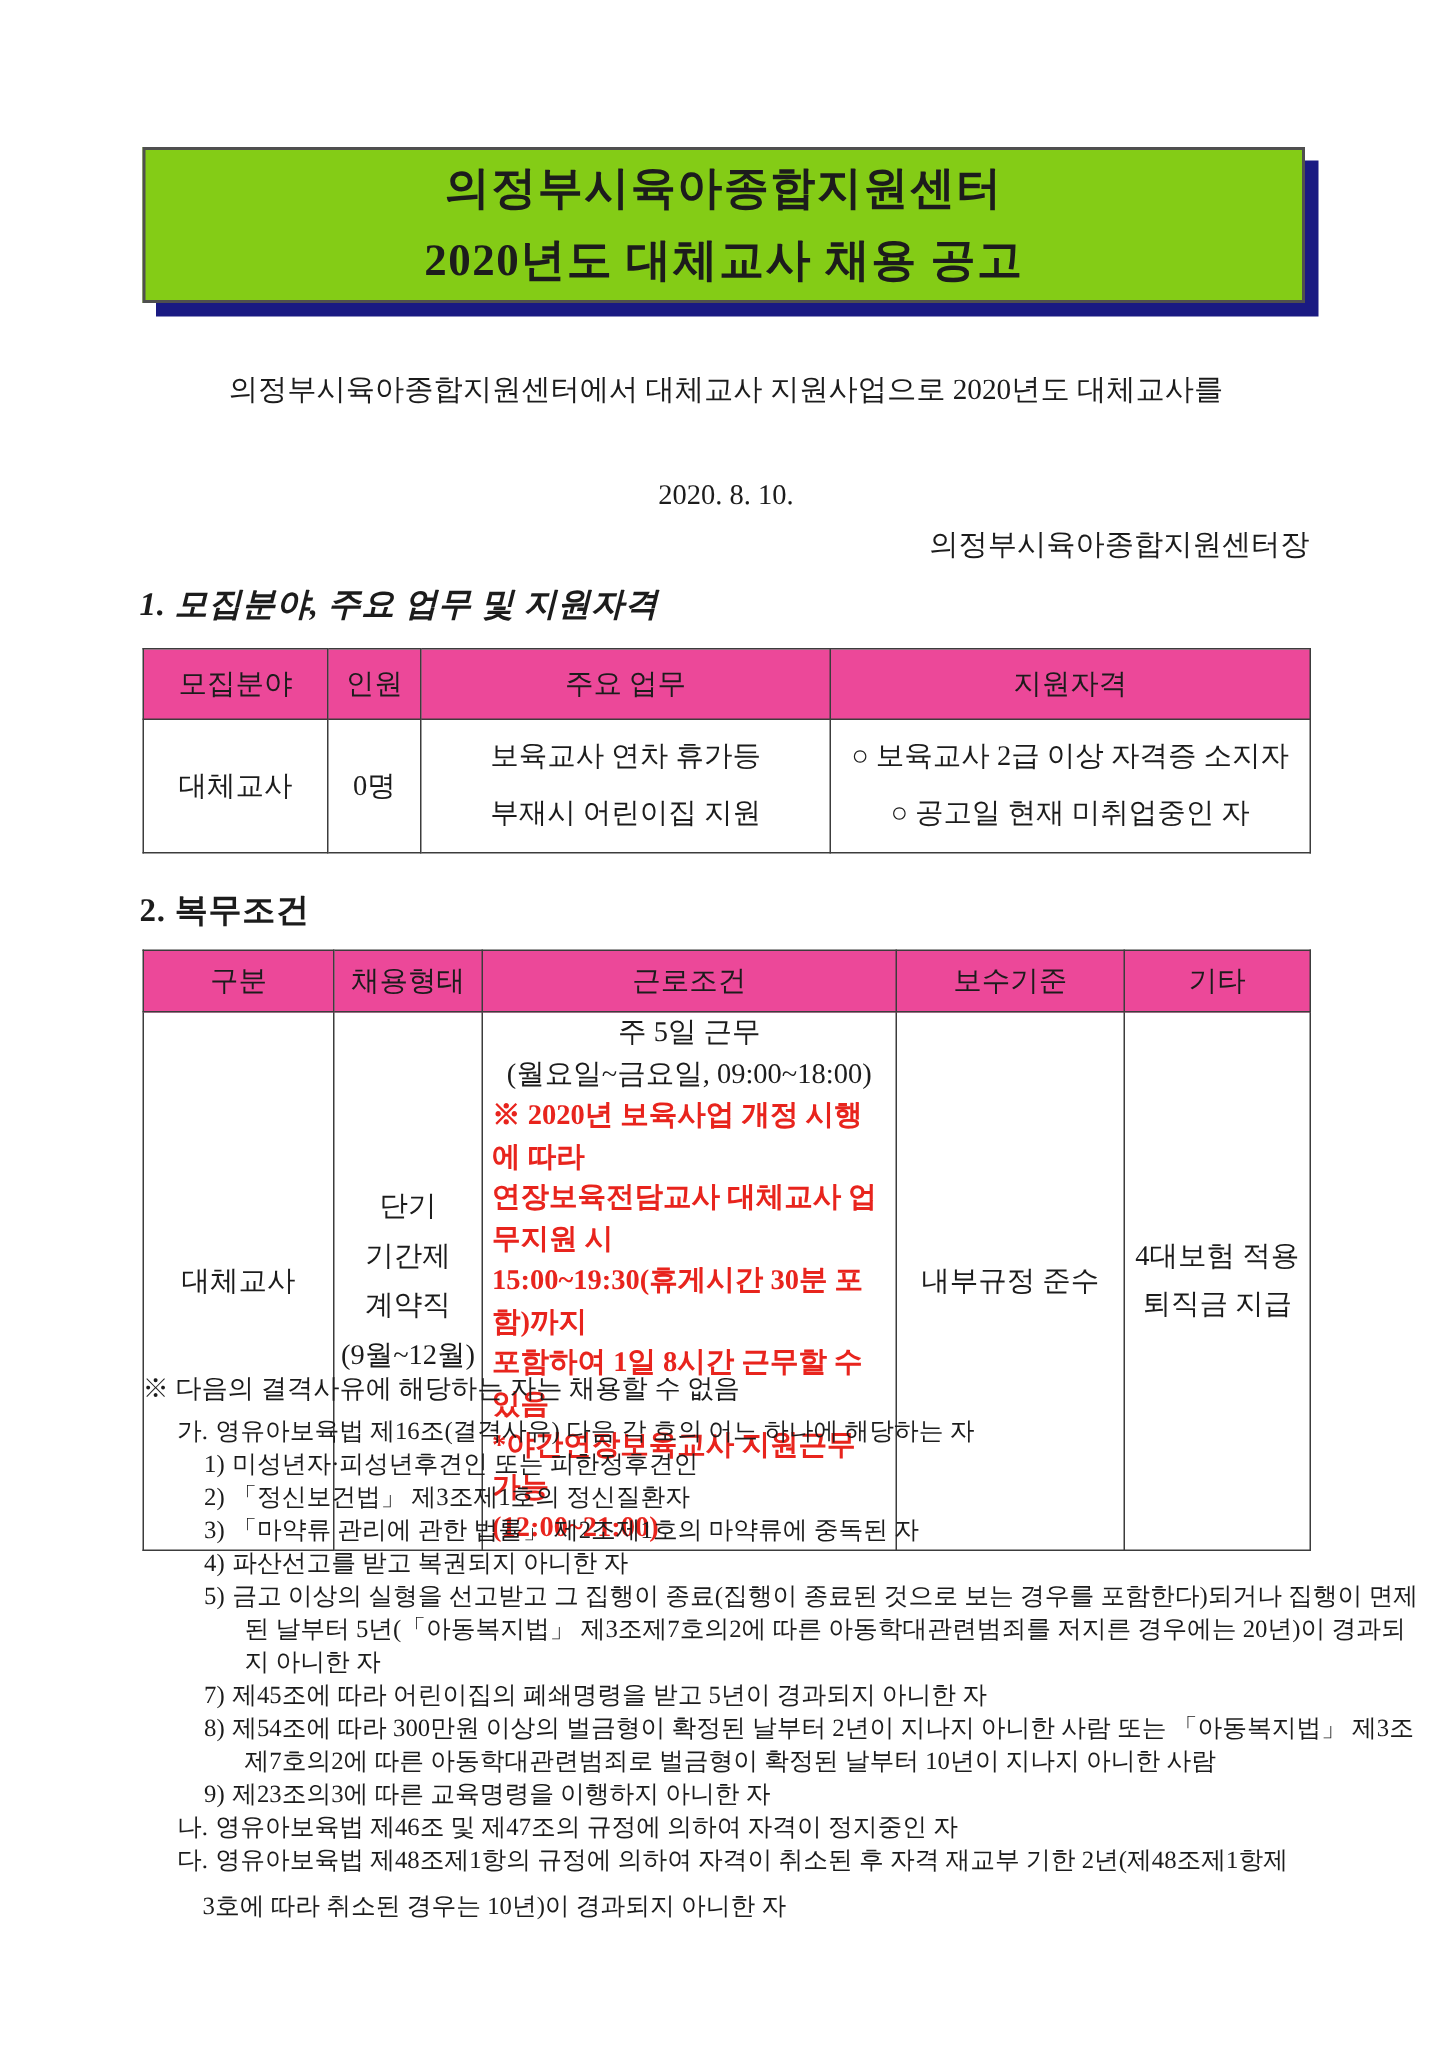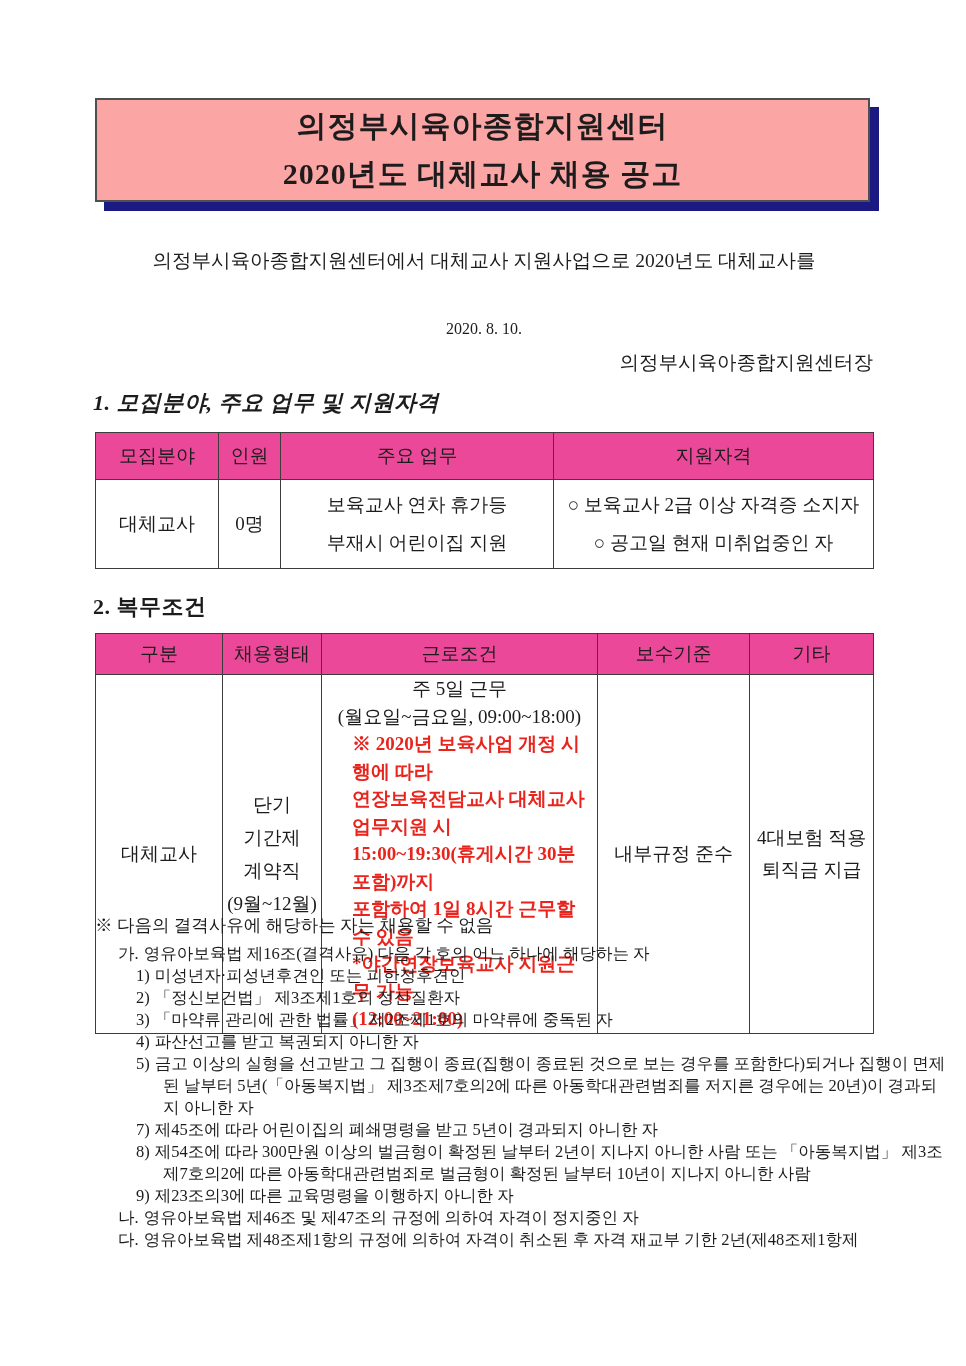--- a/index.html
+++ b/index.html
@@ -4,29 +4,29 @@
 <style>
   html,body { margin:0; padding:0; background:#ffffff; }
   .page {
     position:relative; width:966px; height:1366px; background:#ffffff;
     font-family:"Liberation Serif","DejaVu Serif",serif;
     color:#1c1c1c; overflow:hidden;
   }
   
   .title-box {
     position:absolute; left:95px; top:98px; width:771px; height:100px;
-    border:2px solid #4f4f4f; background:#fca5a5;
+    border:2px solid #4f4f4f; background:#84cc16;
     box-shadow:9px 9px 0 0 #1a1a82;
   }
   .title-line { text-align:center; font-size:30px; font-weight:bold; line-height:48px; letter-spacing:1px; }
   .title-box .title-line:first-child { margin-top:2px; }
 
   
   .intro { position:absolute; left:95px; top:246px; width:778px; text-align:center; font-size:19.5px; line-height:29px; }
-  .date-line { position:absolute; left:95px; top:320px; width:778px; text-align:center; font-size:16px; }
+  .date-line { position:absolute; left:95px; top:320px; width:778px; text-align:center; font-size:19px; }
   .signer-line { position:absolute; left:95px; top:349px; width:778px; text-align:right; font-size:19.5px; }
 
   
   .sec-heading { position:absolute; left:93px; font-size:22px; font-weight:bold; letter-spacing:0.5px; }
   .sec1 { top:388px;font-style:italic; }
   .sec2 { top:592px; }
 
   
   table.doc { position:absolute; left:95px; border-collapse:collapse; table-layout:fixed; width:778px; font-size:19px; color:#1c1c1c; }
   table.doc th, table.doc td { border:1.6px solid #3c3c3c; vertical-align:middle; text-align:center; padding:0; }
@@ -35,21 +35,21 @@
   table.t1 th { height:46px; }
   table.t1 td { height:88px;margin-top:44px; }
   table.t2 { top:633px; }
   table.t2 th { height:40px; }
   table.t2 td { height:222px; }
   .cell-line { line-height:38px; }
   .qual-cell { text-align:left; padding-left:13px; }
   .emp-line { line-height:33px; }
   .work-line { line-height:27.5px; }
   .work-black { text-align:center; }
-  .work-red { text-align:left; padding-left:6px; padding-right:4px; color:#e8241d; font-weight:bold;margin-left:24px; }
+  .work-red { text-align:left; padding-left:6px; padding-right:4px; color:#e8241d; font-weight:bold; }
   .etc-line { line-height:32px; }
 
   
   .notes { position:absolute; left:95px; top:910px; width:852px; font-size:16.5px; line-height:22px; }
   .note-title { font-size:17.5px; line-height:30px; margin-bottom:3px; }
   .note-l1 { padding-left:47px; text-indent:-24px; }
   .note-l2 { padding-left:68px; text-indent:-27px; }
   .note-l1-cont { padding-left:40px; margin-top:9px; }
   .nlabel { margin-right:5px; }
 </style>
@@ -173,15 +173,16 @@
     <div class="note-l2">
       <span class="nlabel">9)</span><span>제23조의3에 따른 교육명령을 이행하지 아니한 자</span>
     </div>
 
     <div class="note-l1">
       <span class="nlabel">나.</span><span>영유아보육법 제46조 및 제47조의 규정에 의하여 자격이 정지중인 자</span>
     </div>
     <div class="note-l1">
       <span class="nlabel">다.</span><span>영유아보육법 제48조제1항의 규정에 의하여 자격이 취소된 후 자격 재교부 기한 2년(제48조제1항제</span>
     </div>
+    <div class="note-l1-cont">3호에 따라 취소된 경우는 10년)이 경과되지 아니한 자</div>
   </div>
 
 </div>
 
 </body></html>

